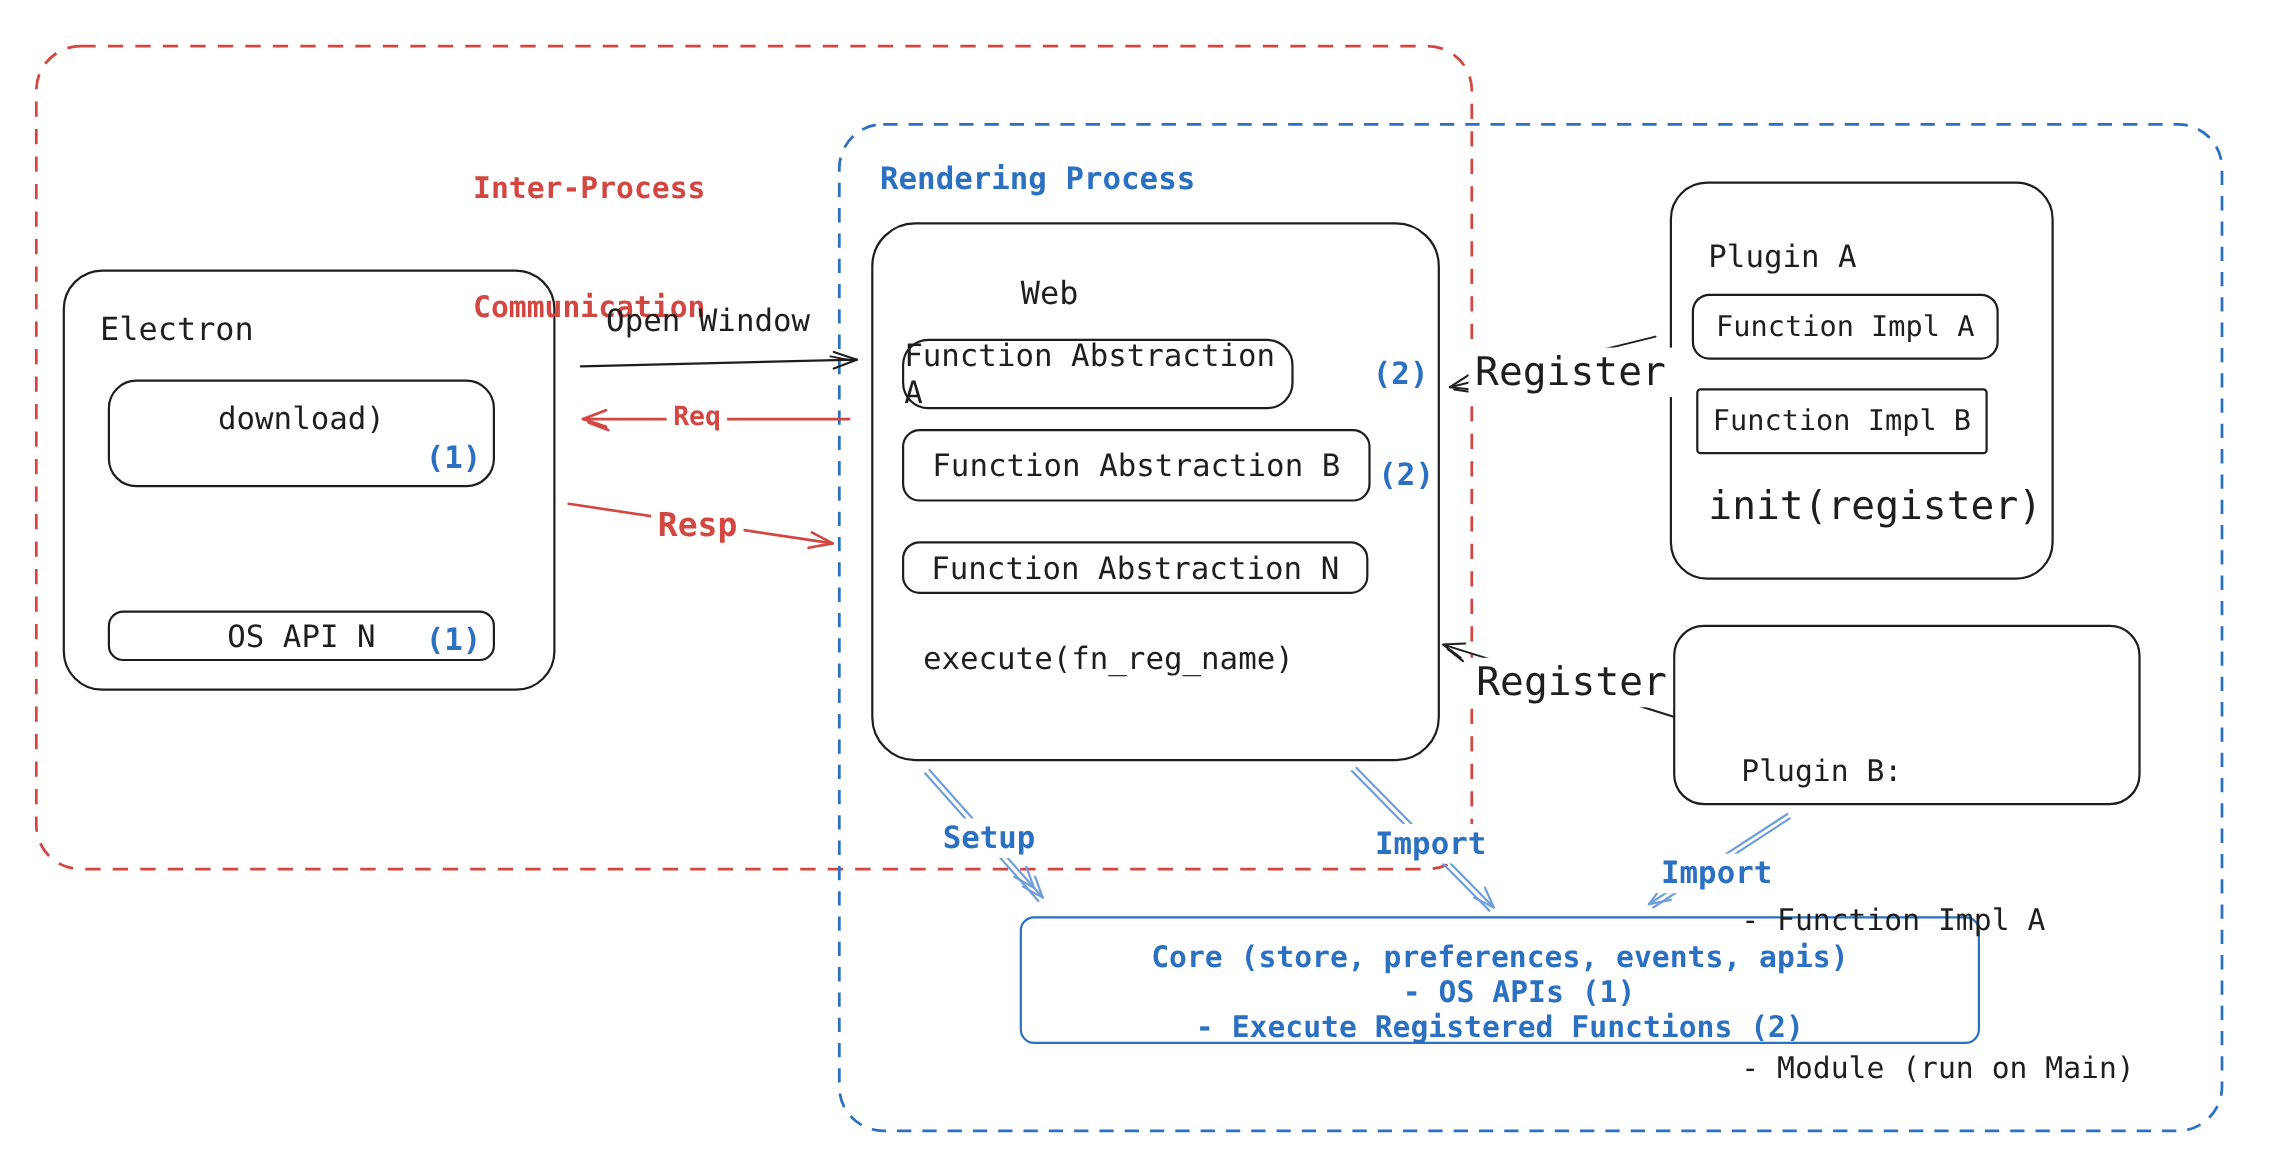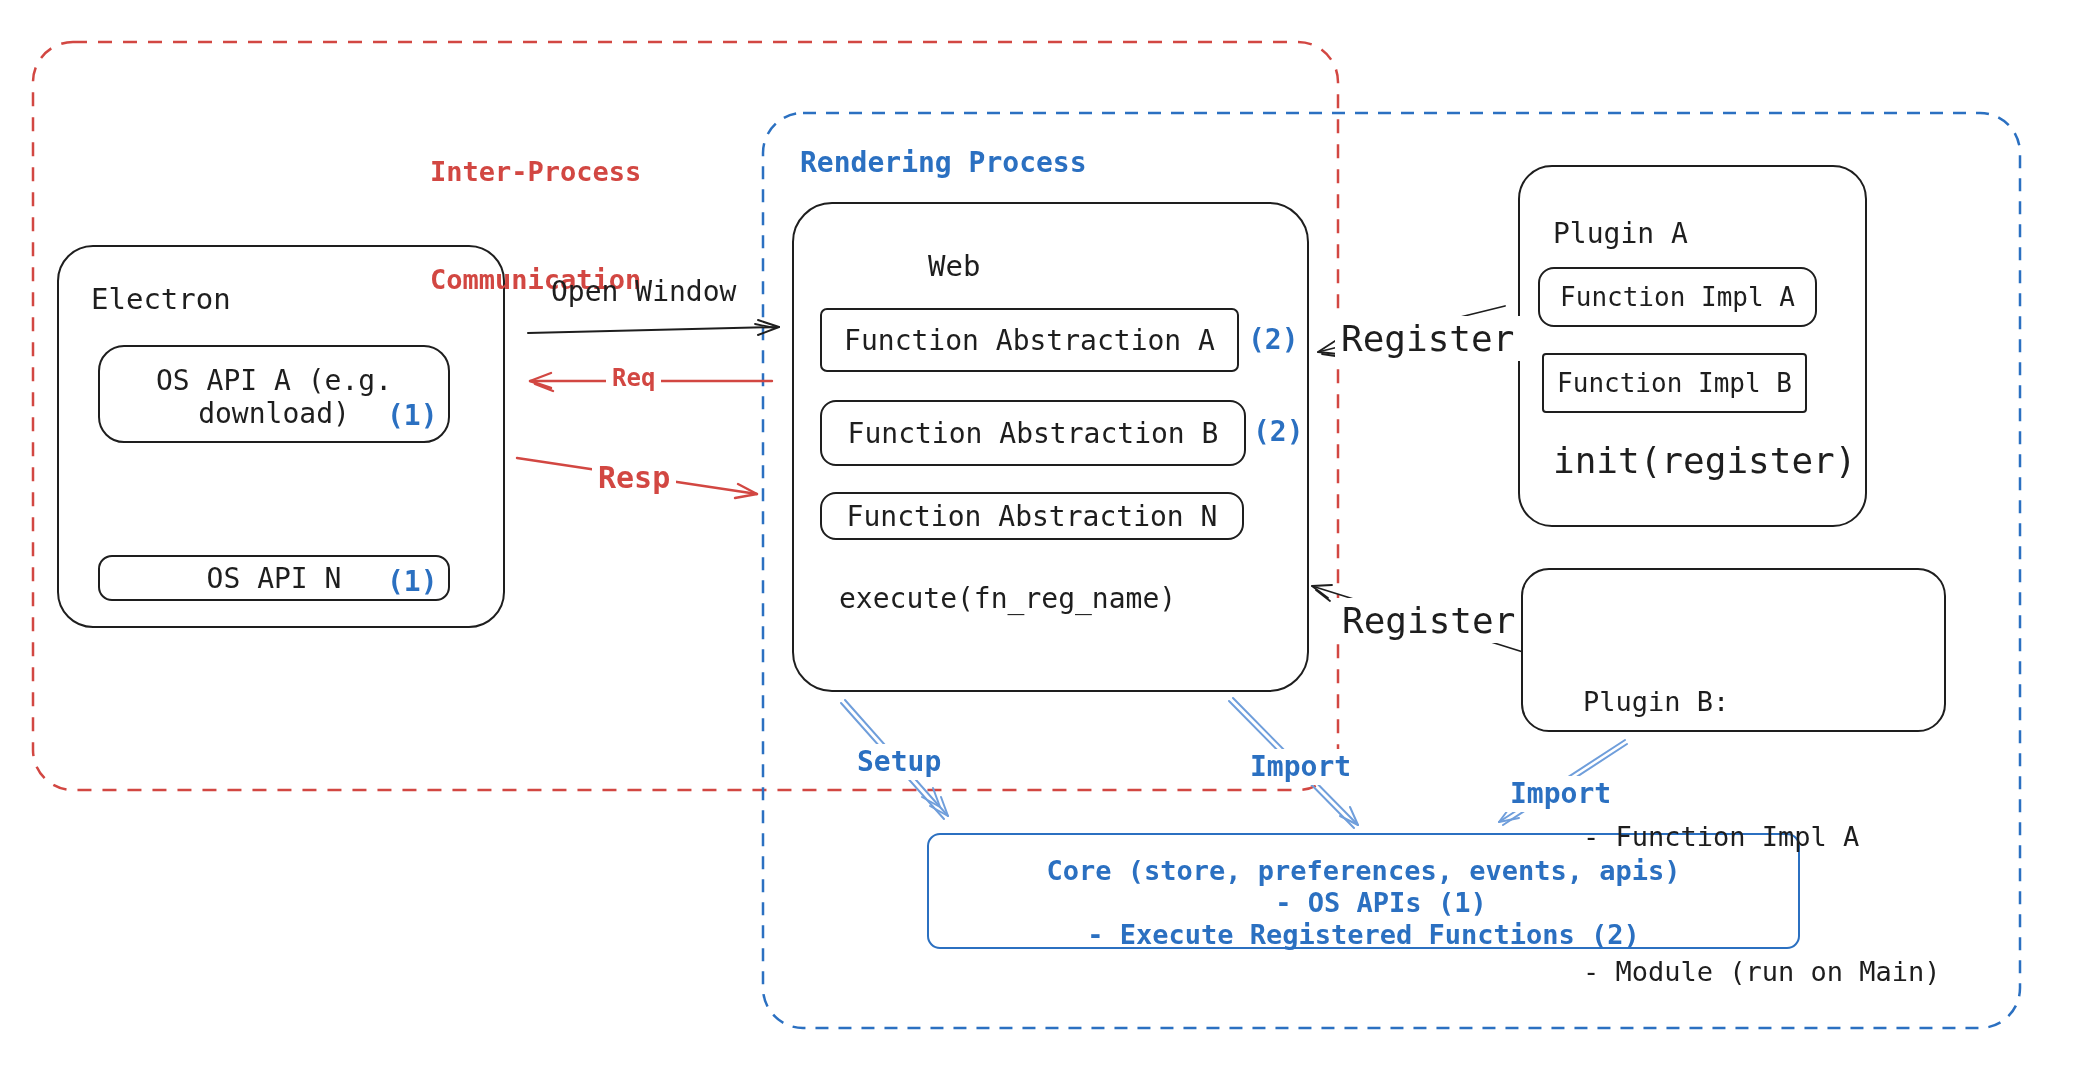--- a/index.html
+++ b/index.html
@@ -96,44 +96,43 @@
     <span style="display:block;">Inter-Process</span>
     <span style="display:block;">Communication</span>
   </div>
   <div class="txt blue-bold b28" style="left:800px;top:147px;">Rendering Process</div>
 
   <div class="box" style="left:57px;top:245px;width:448px;height:383px;border-radius:36px;"></div>
   <div class="txt title" style="left:91px;top:283px;">Electron</div>
 
   <div class="box rel" style="left:98px;top:345px;width:352px;height:98px;border-radius:26px;">
     <div style="text-align:center;padding-top:17px;font-size:28px;line-height:33px;">
-      <span style="display:block;">OS API A (e.g.</span>
       <span style="display:block;">download)</span>
     </div>
     <span class="abs-badge badge" style="left:287px;top:52px;">(1)</span>
   </div>
 
   <div class="box rel" style="left:98px;top:457px;width:352px;height:46px;border-radius:14px;">
     <div class="pill" style="width:100%;height:100%;font-size:28px;">
       <span>OS API N</span>
     </div>
     <span class="abs-badge badge" style="left:287px;top:8px;">(1)</span>
   </div>
 
   <div class="txt b28" style="left:551px;top:276px;">Open Window</div>
   <div class="txt red-bold on-line" style="left:606px;top:363px;font-size:24px;">Req</div>
   <div class="txt red-bold on-line" style="left:592px;top:459px;font-size:30px;">Resp</div>
 
   <div class="box" style="left:792px;top:202px;width:517px;height:490px;border-radius:40px;"></div>
   <div class="txt title" style="left:928px;top:250px;">Web</div>
 
-  <div class="box pill b28" style="left:820px;top:308px;width:419px;height:64px;border-radius:7px;">Function Abstraction A</div>
+  <div class="box pill b28" style="left:820px;top:308px;width:356px;height:64px;border-radius:24px;">Function Abstraction A</div>
   <div class="txt badge b28" style="left:1248px;top:324px;">(2)</div>
 
-  <div class="box pill b28" style="left:820px;top:400px;width:426px;height:66px;border-radius:16px;text-align:right;">Function Abstraction B</div>
+  <div class="box pill b28" style="left:820px;top:390px;width:426px;height:66px;border-radius:16px;text-align:right;">Function Abstraction B</div>
   <div class="txt badge b28" style="left:1253px;top:416px;">(2)</div>
 
   <div class="box pill b28" style="left:820px;top:492px;width:424px;height:48px;border-radius:16px;">Function Abstraction N</div>
 
   <div class="txt b28" style="left:839px;top:583px;">execute(fn_reg_name)</div>
 
   <div class="txt on-line b27" style="left:1335px;top:316px;">Register</div>
   <div class="txt on-line b27" style="left:1336px;top:598px;">Register</div>
 
   <div class="box" style="left:1518px;top:165px;width:349px;height:362px;border-radius:34px;"></div>

